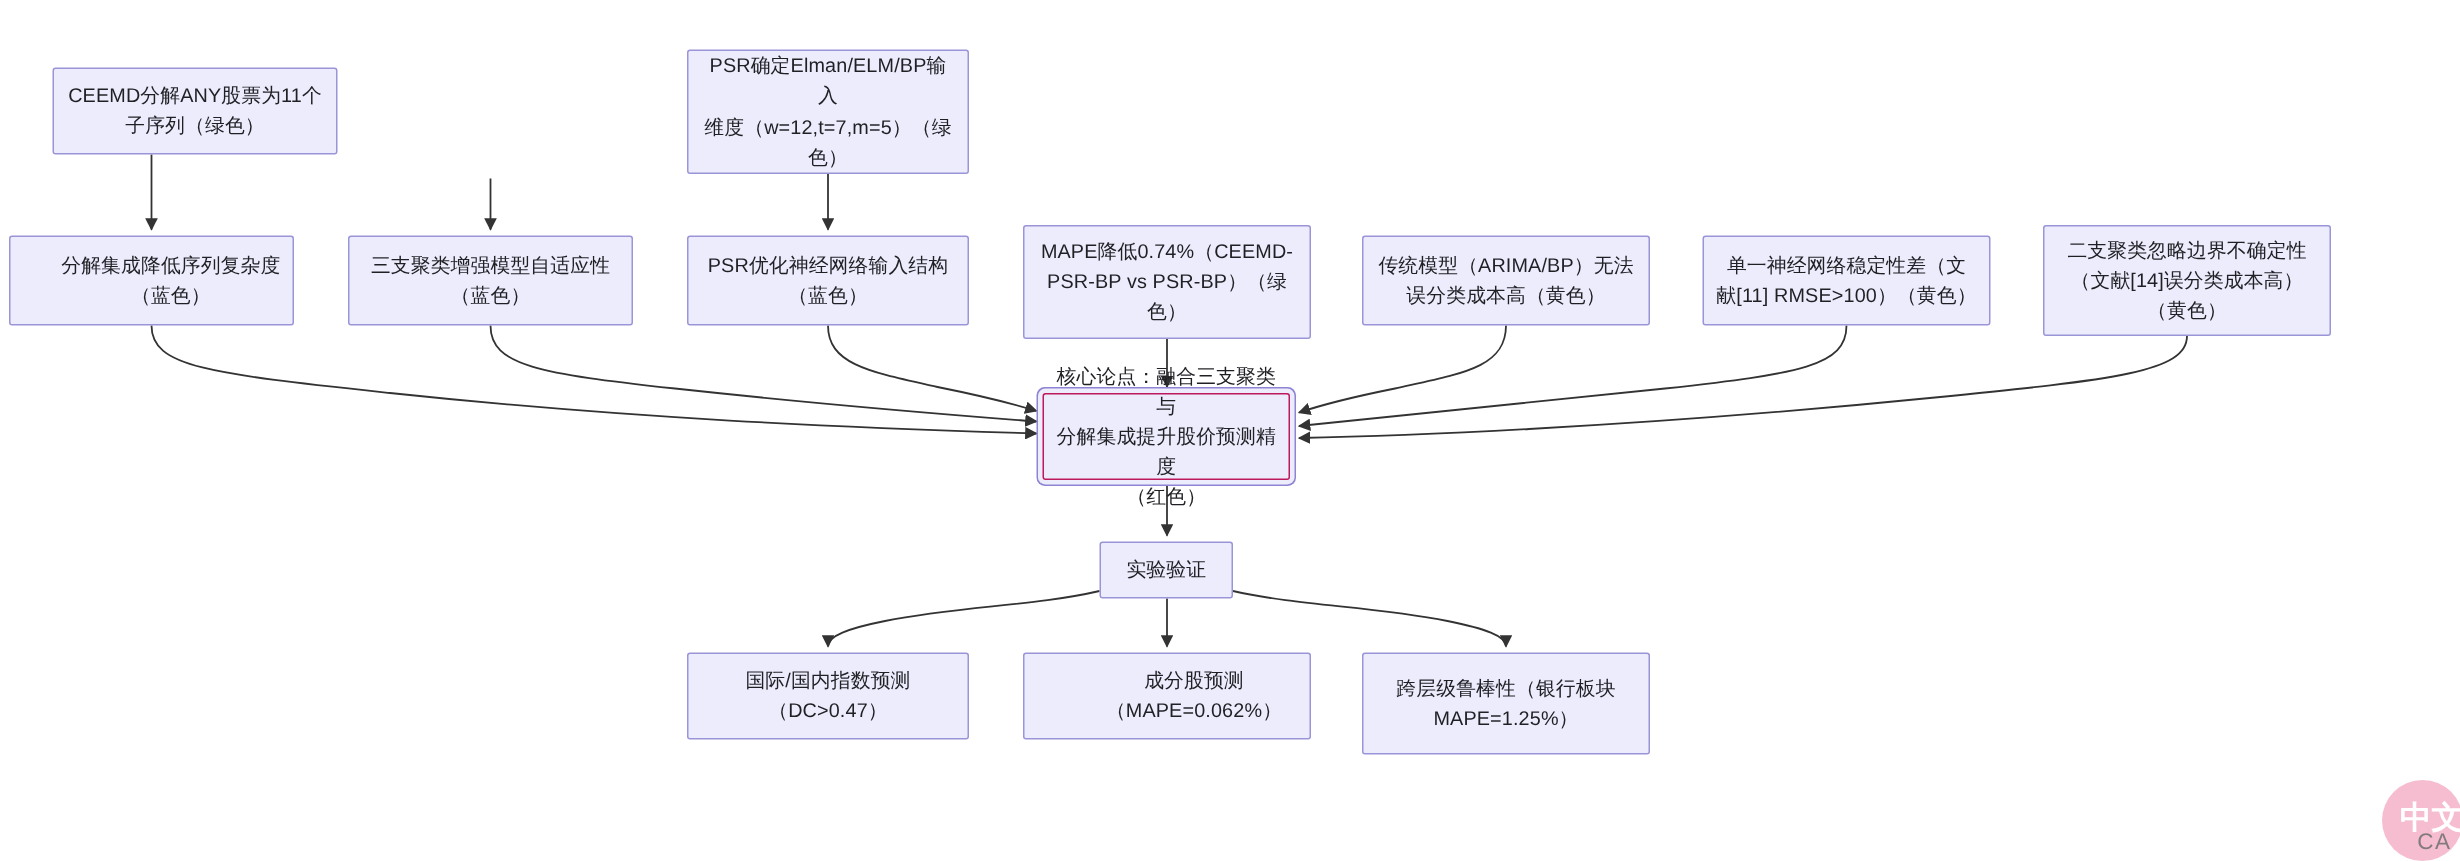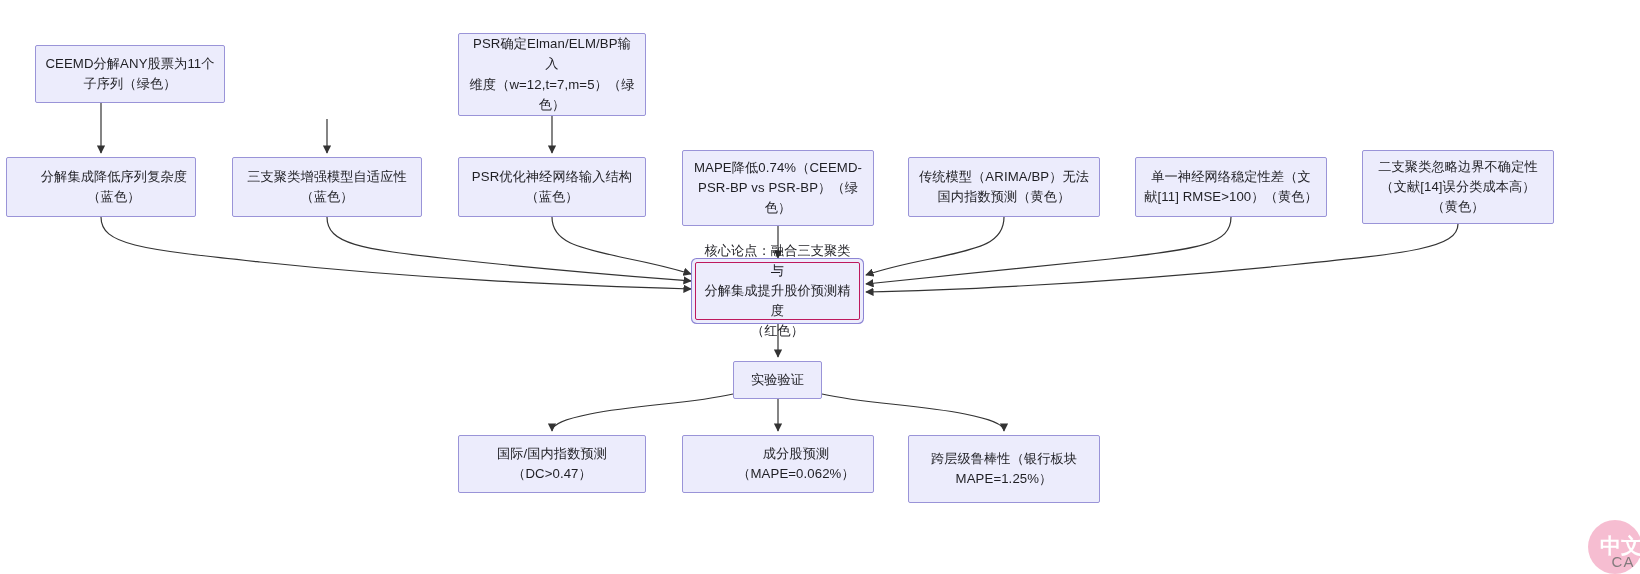--- a/index.html
+++ b/index.html
@@ -142,21 +142,21 @@
   </div>
 
   <div class="node" style="left:682px; top:150px; width:192px; height:76px;">
     <span>MAPE降低0.74%（CEEMD-
 PSR-BP vs PSR-BP）（绿
 色）</span>
   </div>
 
   <div class="node" style="left:908px; top:157px; width:192px; height:60px;">
     <span>传统模型（ARIMA/BP）无法
-国内指数预测（黄色）</span>
+误分类成本高（黄色）</span>
   </div>
 
   <div class="node" style="left:1135px; top:157px; width:192px; height:60px;">
     <span>单一神经网络稳定性差（文
 献[11] RMSE&gt;100）（黄色）</span>
   </div>
 
   <div class="node" style="left:1362px; top:150px; width:192px; height:74px;">
     <span>二支聚类忽略边界不确定性
 （文献[14]误分类成本高）

